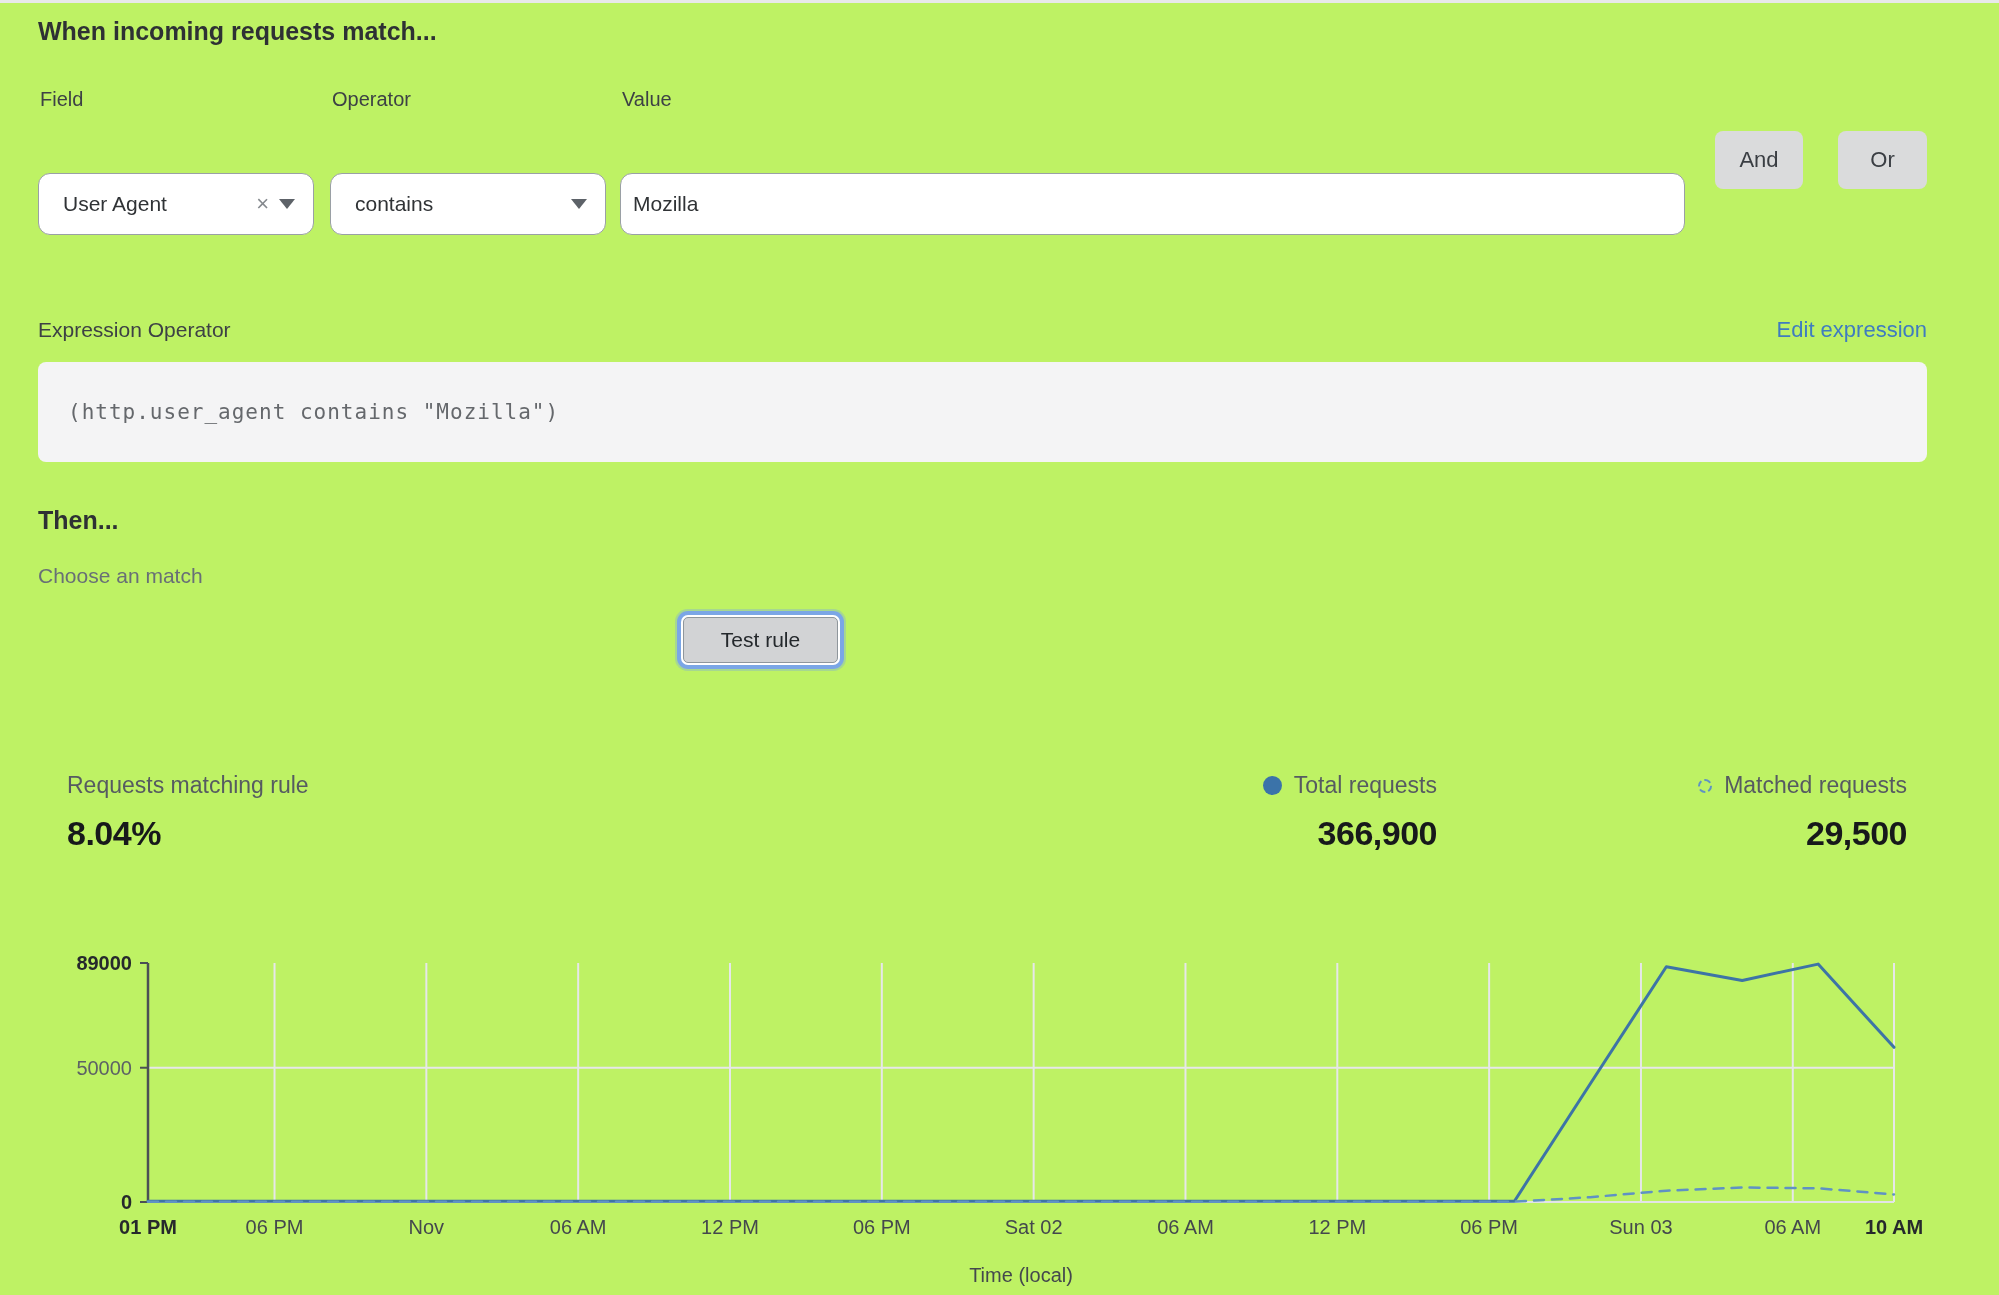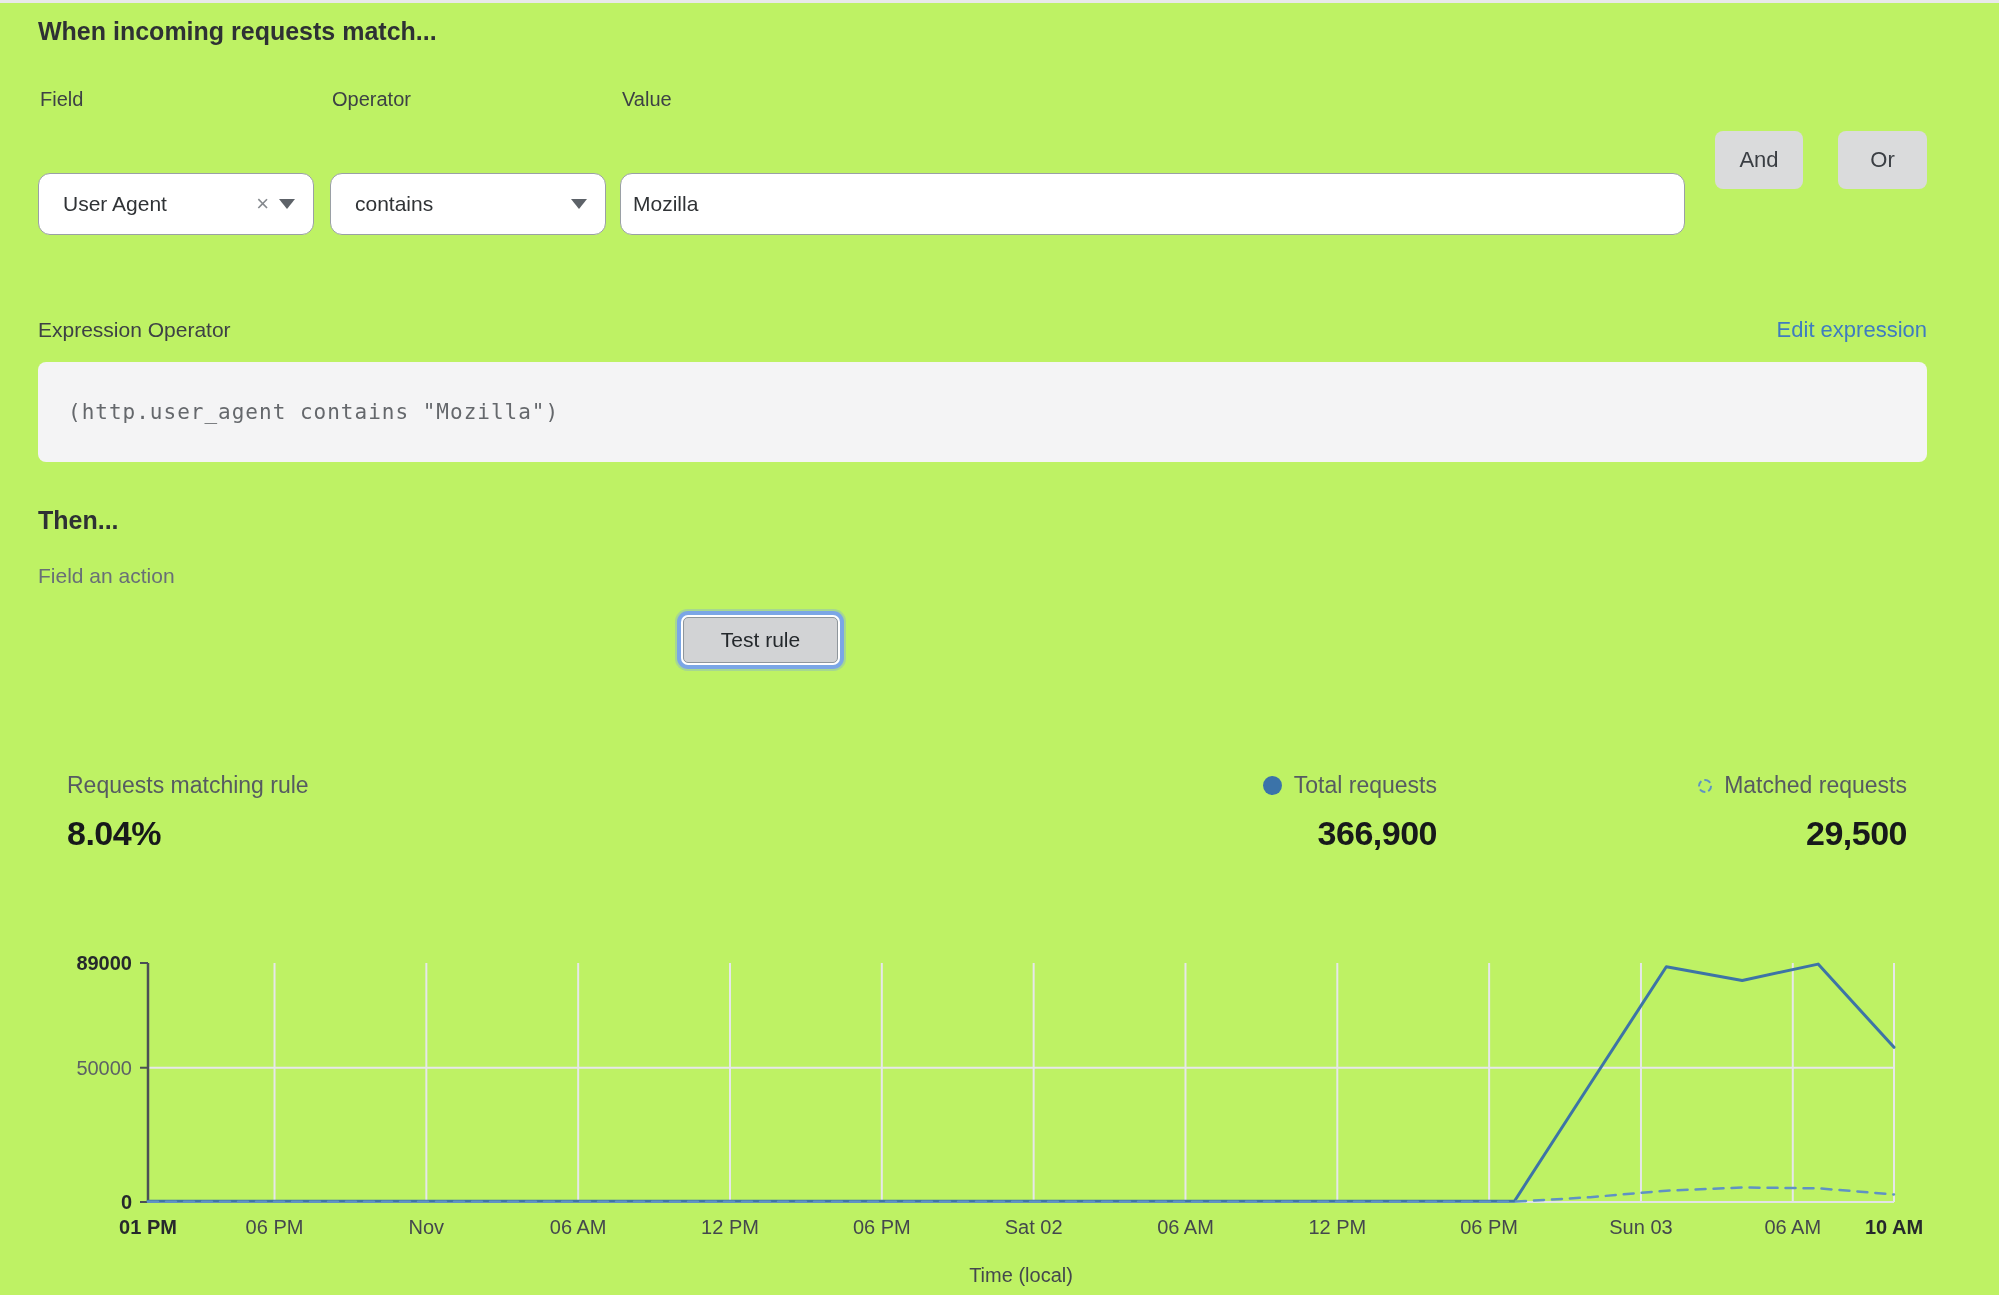--- a/index.html
+++ b/index.html
@@ -95,21 +95,21 @@
   <button class="pill-btn btn-and">And</button>
   <button class="pill-btn btn-or">Or</button>
 
   <div class="expr-label">Expression Operator</div>
   <a class="edit-link">Edit expression</a>
   <div class="expr-box">
     <span class="expr-code">(http.user_agent contains "Mozilla")</span>
   </div>
 
   <h1 class="h1 title-then">Then...</h1>
-  <div class="action-label">Field an action</div>
+  <div class="action-label">Choose an match</div>
 
 
   <button class="test-btn">Test rule</button>
 
   <div class="stat-label matching-label">Requests matching rule</div>
   <div class="stat-value matching-value">8.04%</div>
 
   <div class="legend legend-total">
     <span class="dot-solid"></span>
     <span class="stat-label-inline">Total requests</span>

